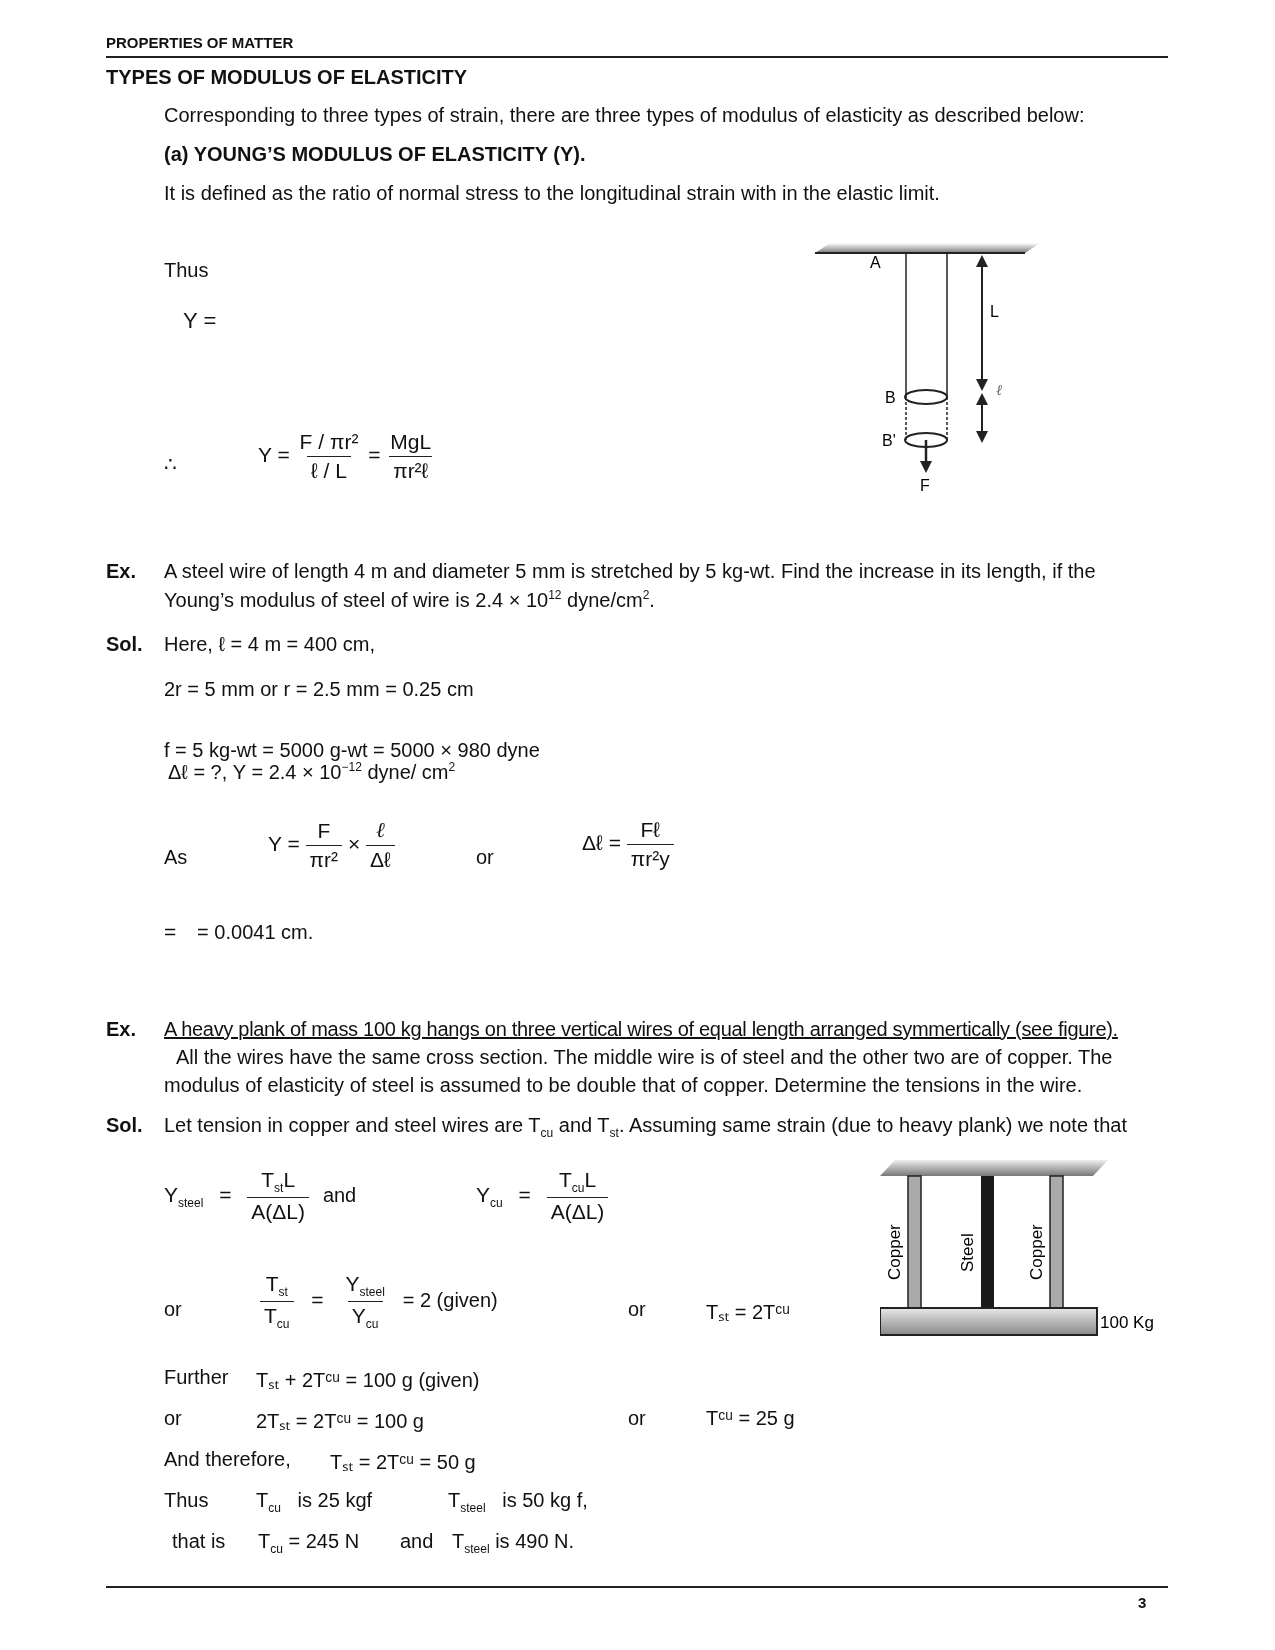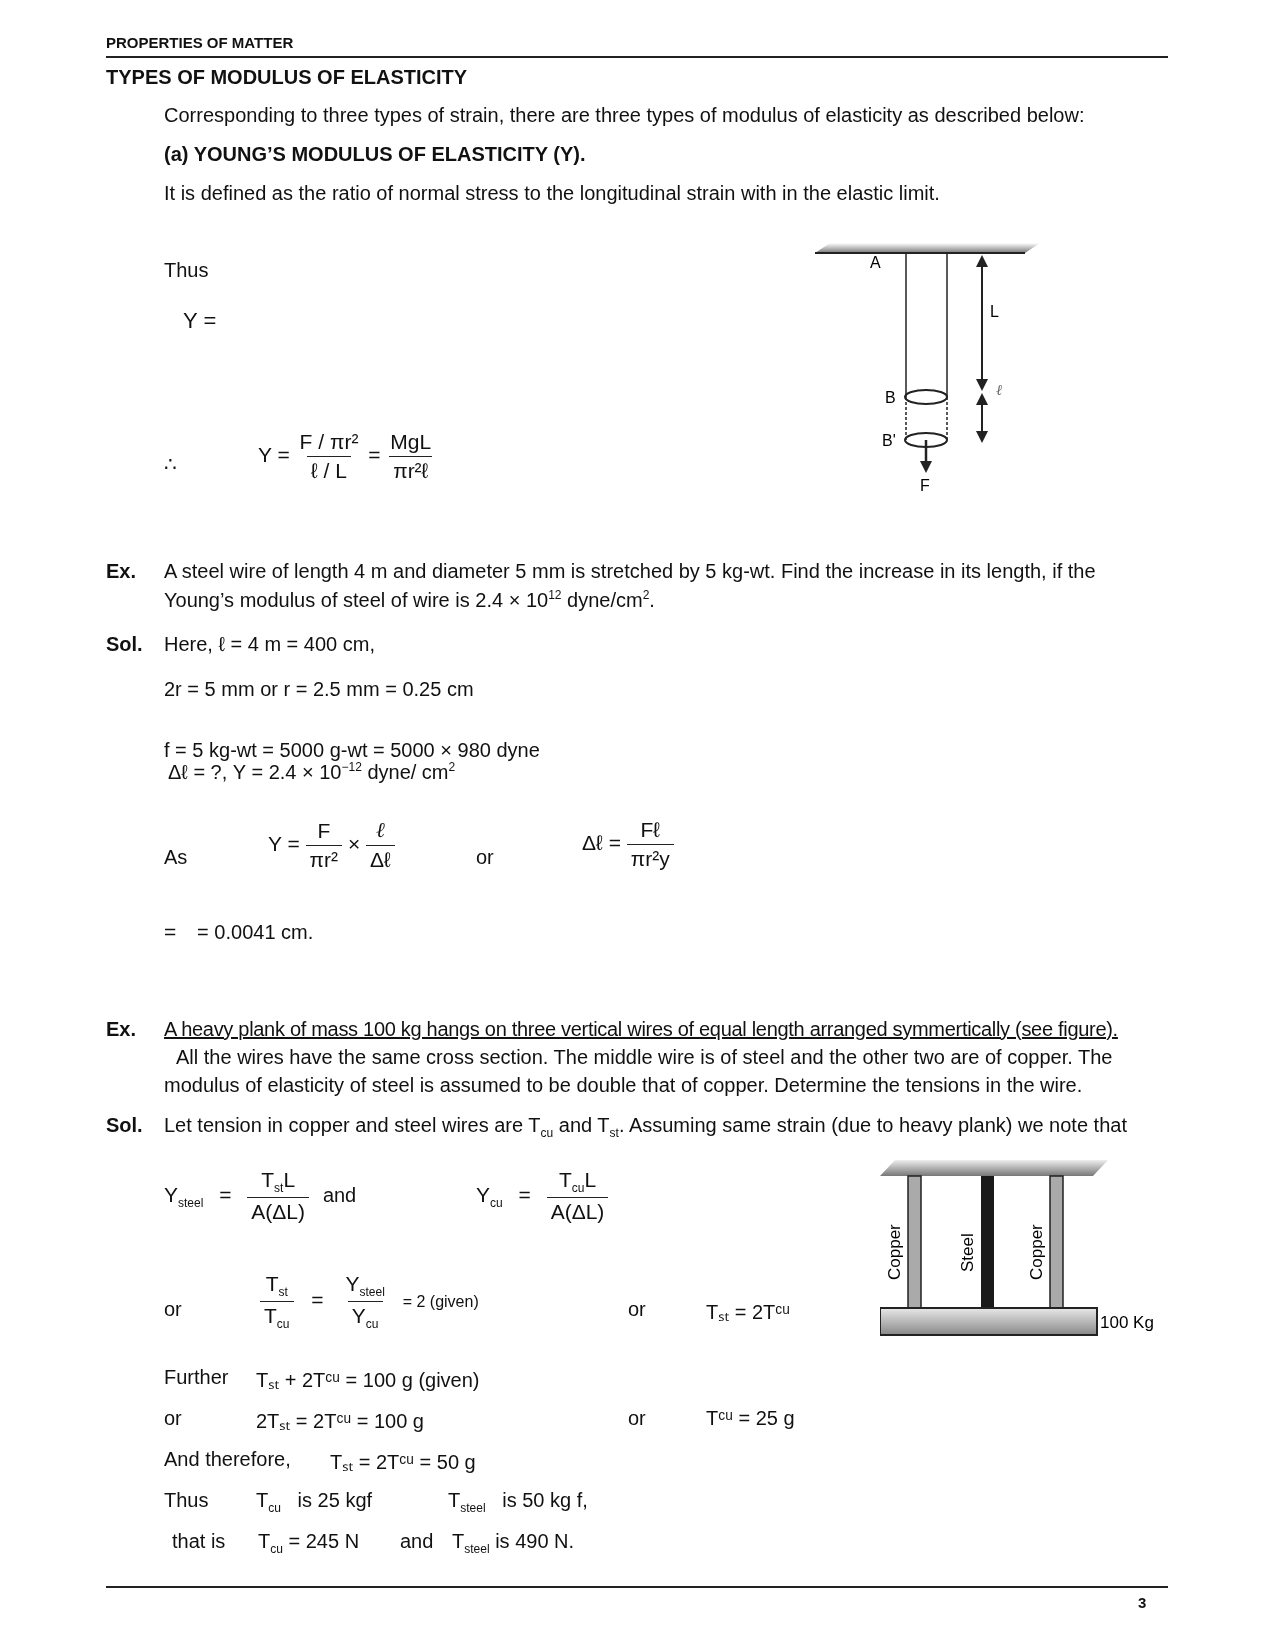--- a/index.html
+++ b/index.html
@@ -153,21 +153,21 @@
 <div class="abs fs21" style="left:260px;top:1272px;">
   <span class="frac">
       <span class="num">T<sub>st</sub></span>
       <span class="den">T<sub>cu</sub></span>
     </span>
   <span style="margin:0 12px;">=</span>
   <span class="frac">
       <span class="num">Y<sub>steel</sub></span>
       <span class="den">Y<sub>cu</sub></span>
     </span>
-  <span style="font-size:16px;margin-left:8px;">= 2 (given)</span>
+  <span style="font-size:20px;margin-left:8px;">= 2 (given)</span>
 </div>
 <div class="abs t" style="left:628px;top:1298px;">or</div>
 <div class="abs t" style="left:706px;top:1298px;">Tₛₜ = 2Tᶜᵘ</div>
 
 <div class="abs t" style="left:164px;top:1366px;">Further</div>
 <div class="abs t" style="left:256px;top:1366px;">Tₛₜ + 2Tᶜᵘ = 100 g (given)</div>
 
 <div class="abs t" style="left:164px;top:1407px;">or</div>
 <div class="abs t" style="left:256px;top:1407px;">2Tₛₜ = 2Tᶜᵘ = 100 g</div>
 <div class="abs t" style="left:628px;top:1407px;">or</div>

